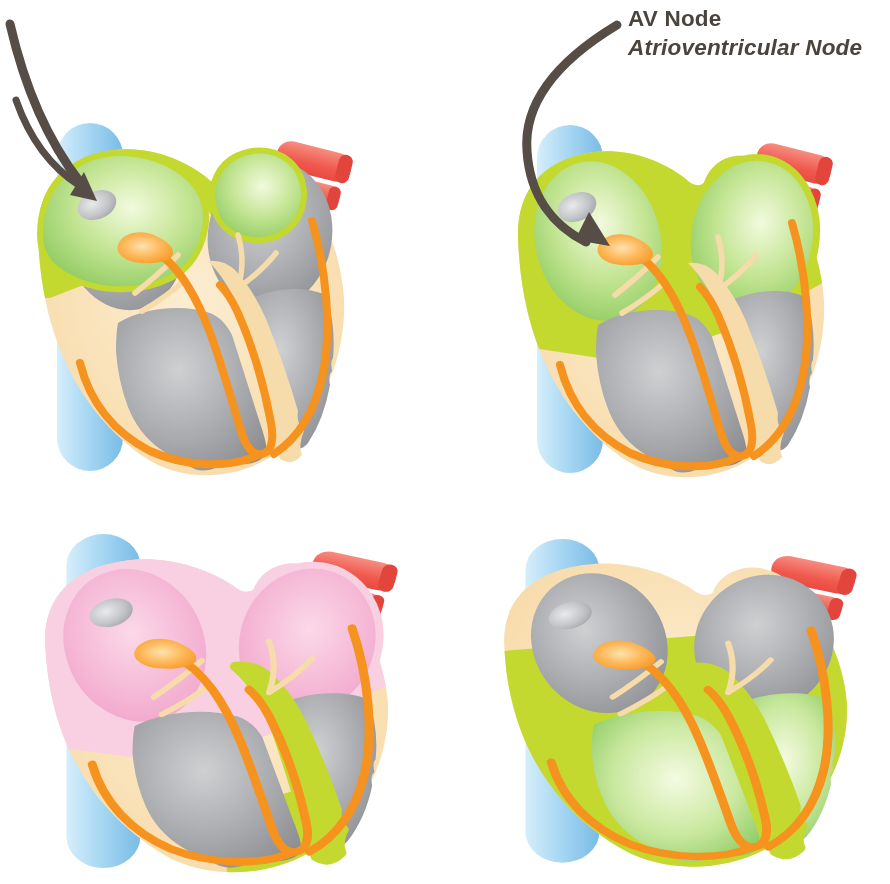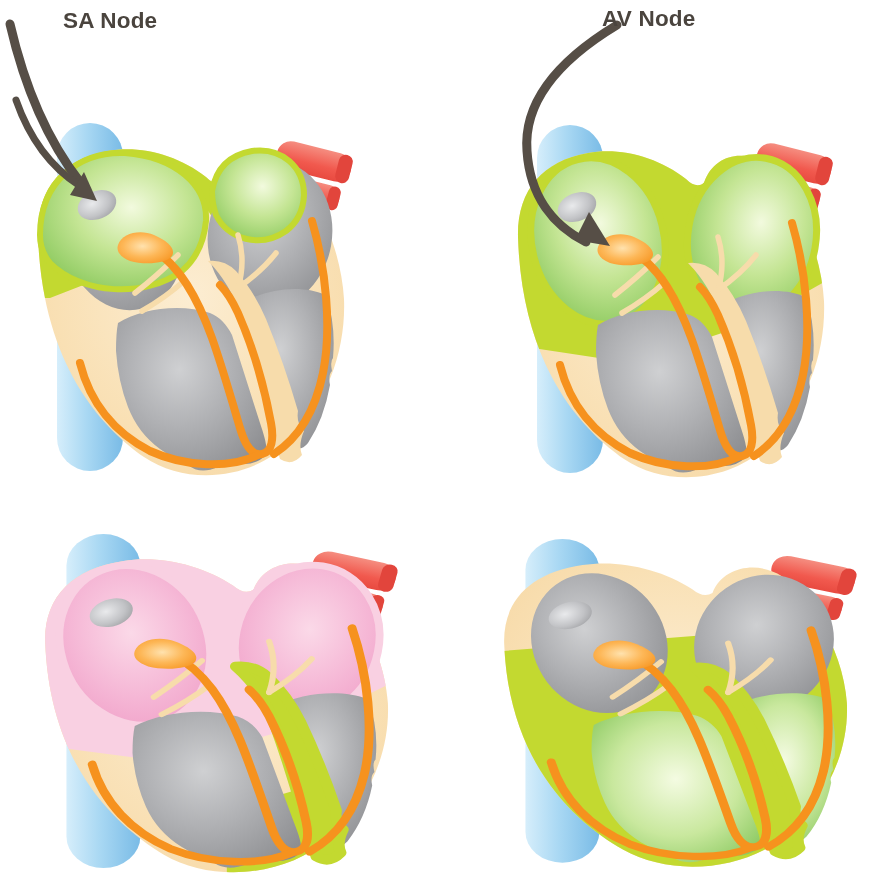--- a/index.html
+++ b/index.html
@@ -212,19 +212,19 @@
       <path class="arrow-line" stroke-width="7" d="M16,100 C30,140 52,168 80,186"></path>
       <polygon class="arrow-head" points="97,201 70,195 84,172"></polygon>
     </g>
     <g>
       <path class="arrow-line" stroke-width="9" d="M617,25 C564,57 523,99 527,151 C530,197 554,226 586,242"></path>
       <polygon class="arrow-head" points="610,246 575,240 589,212"></polygon>
     </g>
   </svg>
 
   <div class="label" style="left:63px;top:6px">
-    <div>SA Node</div>
   </div>
-  <div class="label" style="left:602px;top:4px">
+  <div class="label" style="left:628px;top:4px">
     <div>AV Node</div>
+    <div class="it">Atrioventricular Node</div>
   </div>
 
 </div>
 
 </body></html>

